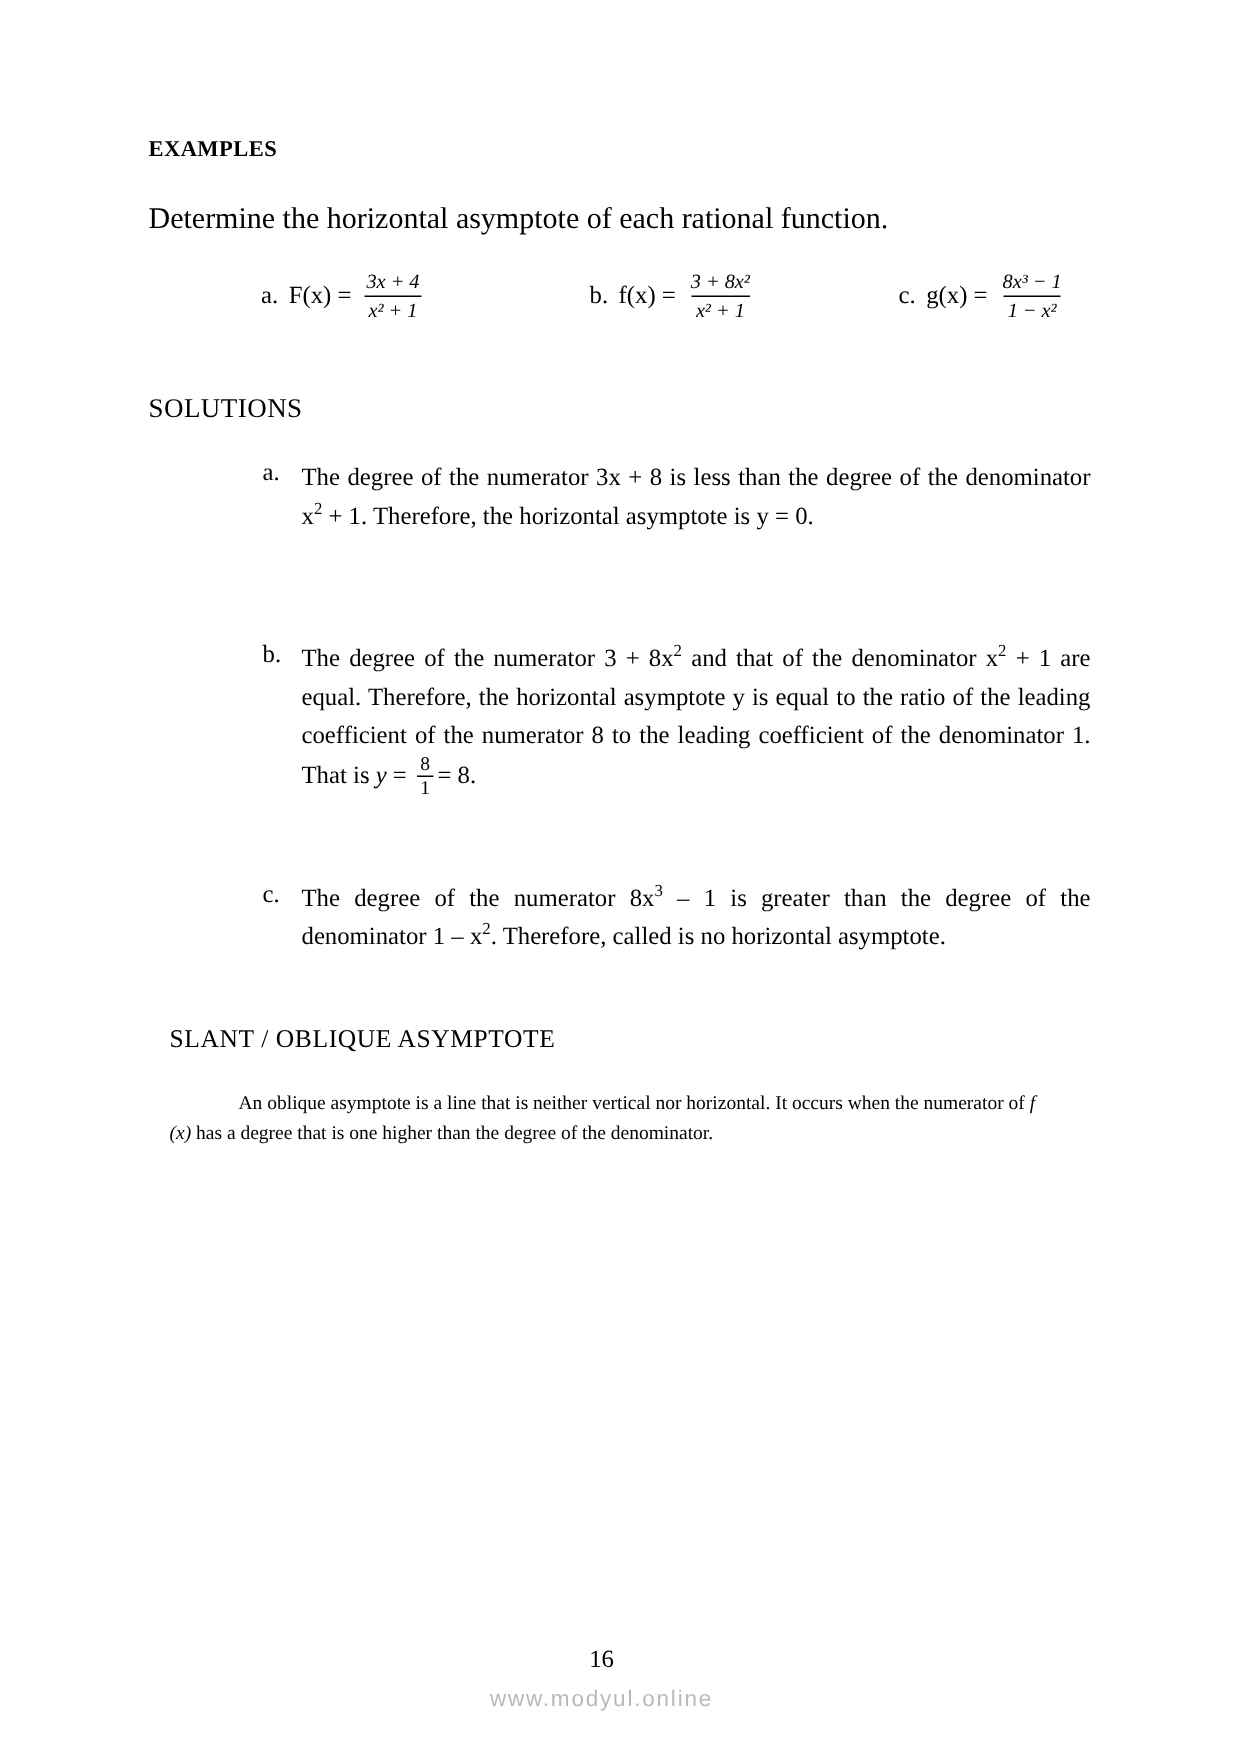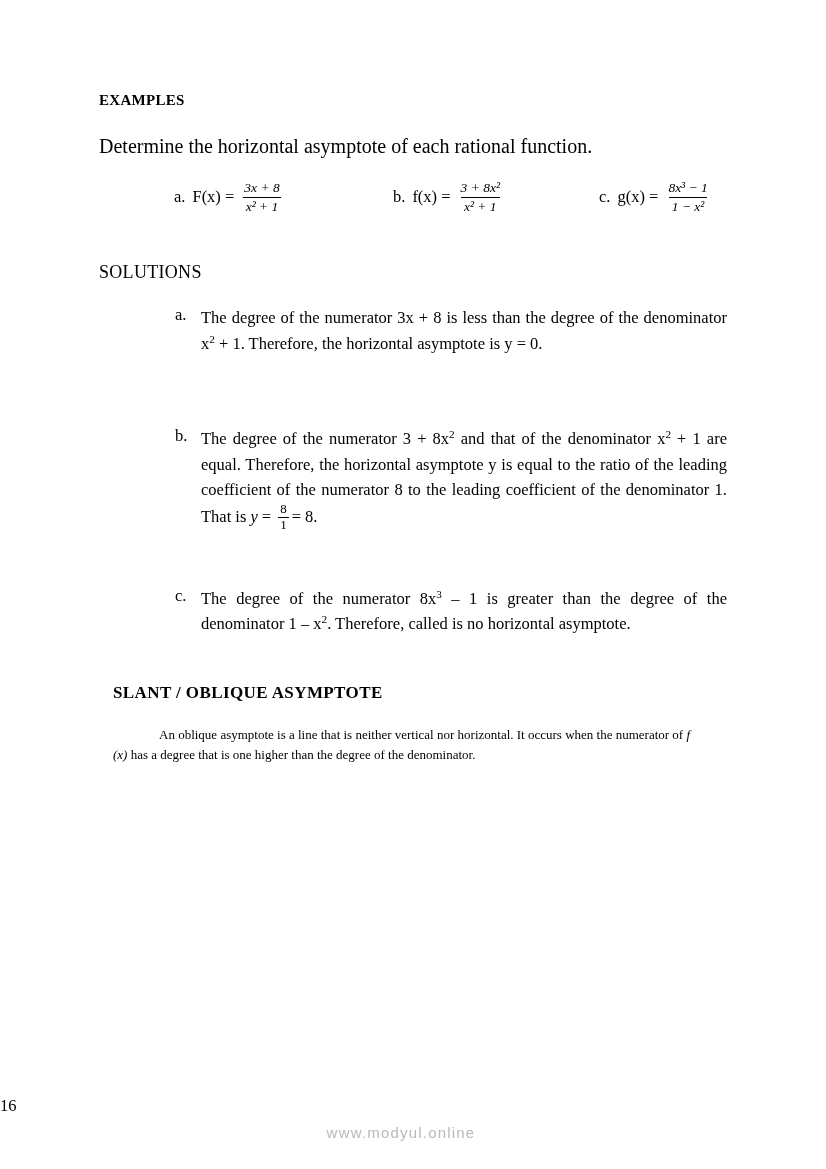--- a/index.html
+++ b/index.html
@@ -115,21 +115,21 @@
   .sol-c { margin-bottom: 46px; }
 
   .para {
     font-size: 16.5px;
     text-align: justify;
     line-height: 1.53;
     margin: 0 0 40px 0;
     text-indent: 48px;
   }
   .section-title {
-    font-weight: bold;
+    font-weight: normal;
     font-size: 17px;
     letter-spacing: 0.4px;
     margin: 0 0 22px 14px;
   }
   .para2 {
     font-size: 13px;
     line-height: 1.55;
     margin: 0 0 0 14px;
     text-indent: 46px;
     width: 580px;
@@ -138,20 +138,21 @@
   sup {
     font-size: 0.68em;
     vertical-align: super;
     line-height: 0;
   }
   .page-number {
     position: absolute;
     left: 0;
     right: 0;
     top: 1096px;
+    text-align: center;
     font-size: 16.5px;
   }
   .watermark {
     position: absolute;
     left: 0;
     right: 0;
     top: 1124px;
     text-align: center;
     font-family: "Liberation Sans", sans-serif;
     font-size: 15px;
@@ -168,21 +169,21 @@
     <div class="heading">EXAMPLES</div>
 
     <div class="intro">Determine the horizontal asymptote of each rational function.</div>
 
     <div class="examples-row">
 
       <div class="example" style="left:27px;">
         <span class="ex-label">a.</span>
         <span class="ex-func">F(x) =</span>
         <span class="frac">
-          <span class="num">3x + 8</span>
+          <span class="num">3x + 4</span>
           <span class="den">x² + 1</span>
         </span>
       </div>
 
       <div class="example" style="left:246px;">
         <span class="ex-label">b.</span>
         <span class="ex-func">f(x) =</span>
         <span class="frac">
           <span class="num">3 + 8x²</span>
           <span class="den">x² + 1</span>

